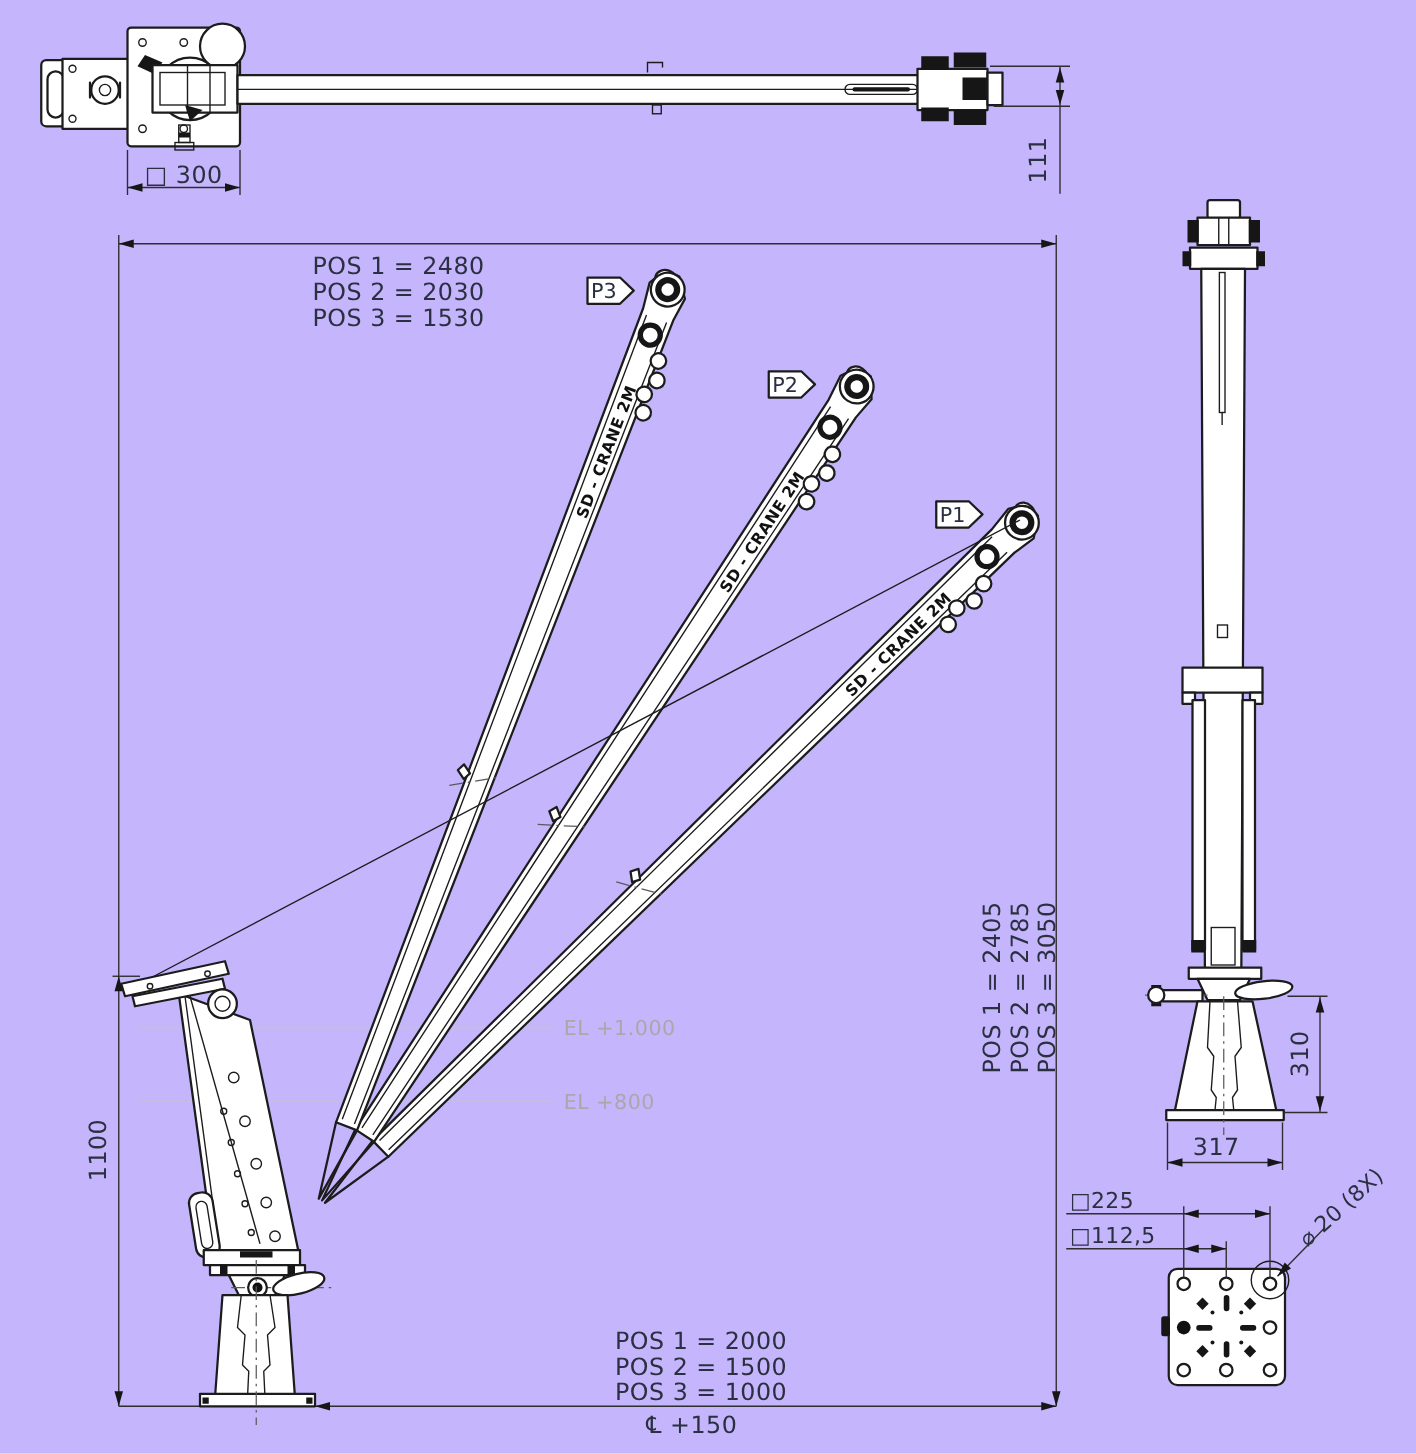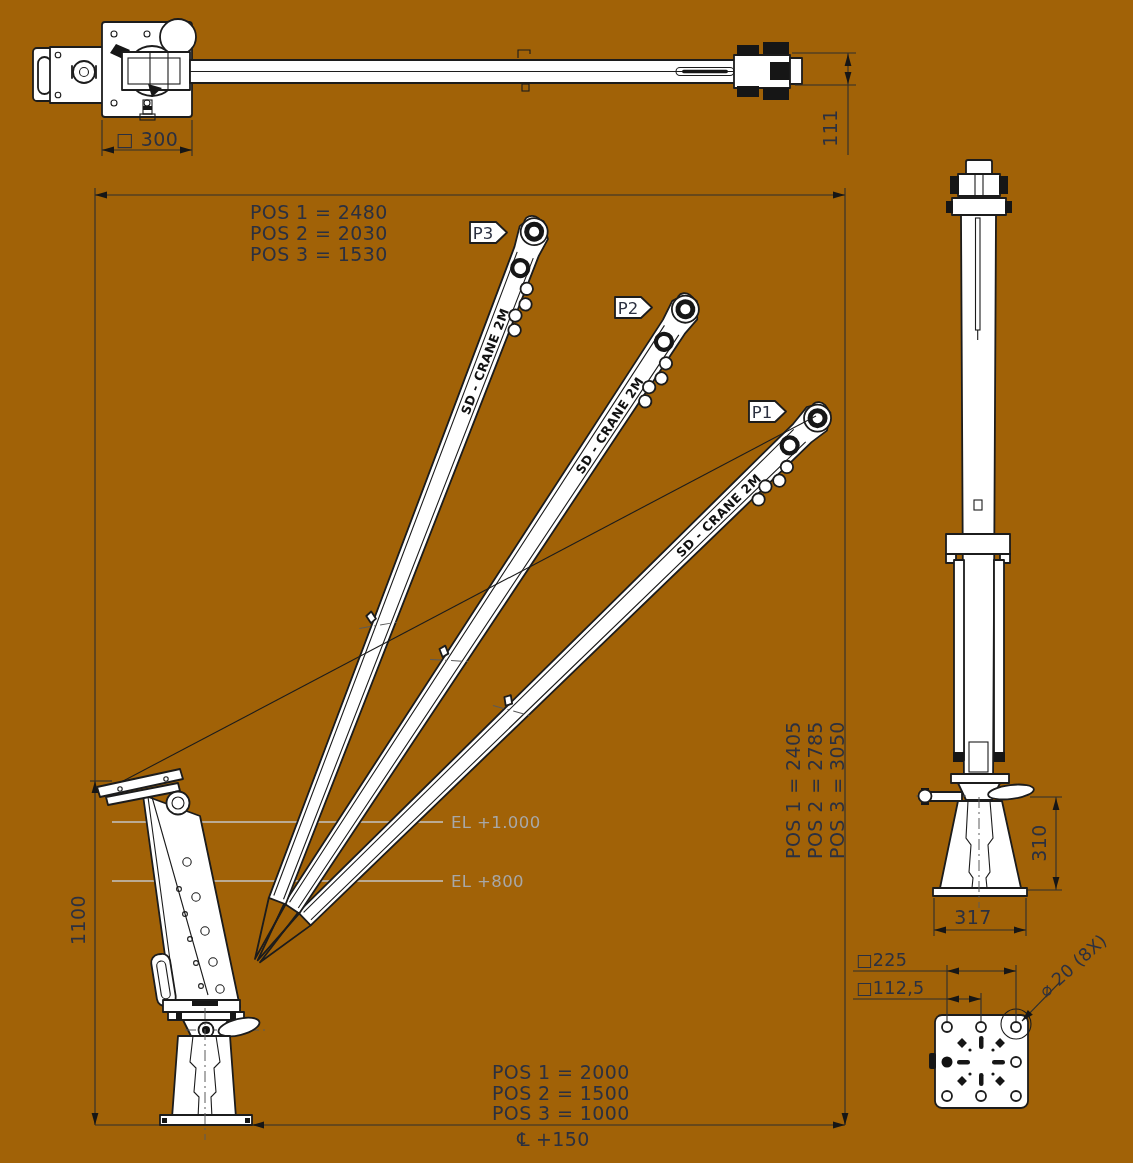--- a/index.html
+++ b/index.html
@@ -1,16 +1,16 @@
 <!DOCTYPE html>
 <html><head>
 <meta charset="utf-8">
 <style>
   html,body{margin:0;padding:0;background:#ffffff;}
-  .stage{position:relative;width:1133px;height:1163px;background:#a16207;overflow:hidden;
+  .stage{position:relative;width:1133px;height:1163px;background:#c4b5fd;overflow:hidden;
          font-family:"DejaVu Sans",sans-serif;}
   svg{display:block}
   .ln   {stroke:#1c1c1c;stroke-width:1.8;fill:none;stroke-linecap:round;stroke-linejoin:round;}
   .lnw  {stroke:#1c1c1c;stroke-width:1.8;fill:#ffffff;stroke-linejoin:round;}
   .lnt  {stroke:#1c1c1c;stroke-width:1.1;fill:none;}
   .blk  {fill:#161616;stroke:none;}
   .dim  {stroke:#2e2e2e;stroke-width:1.1;fill:none;}
   .cl   {stroke:#5a5a5a;stroke-width:1;fill:none;stroke-dasharray:11 4 2 4;}
   .arr  {fill:#161616;stroke:none;}
   .dtx  {fill:#2b3040;font-size:19px;letter-spacing:.4px;}

